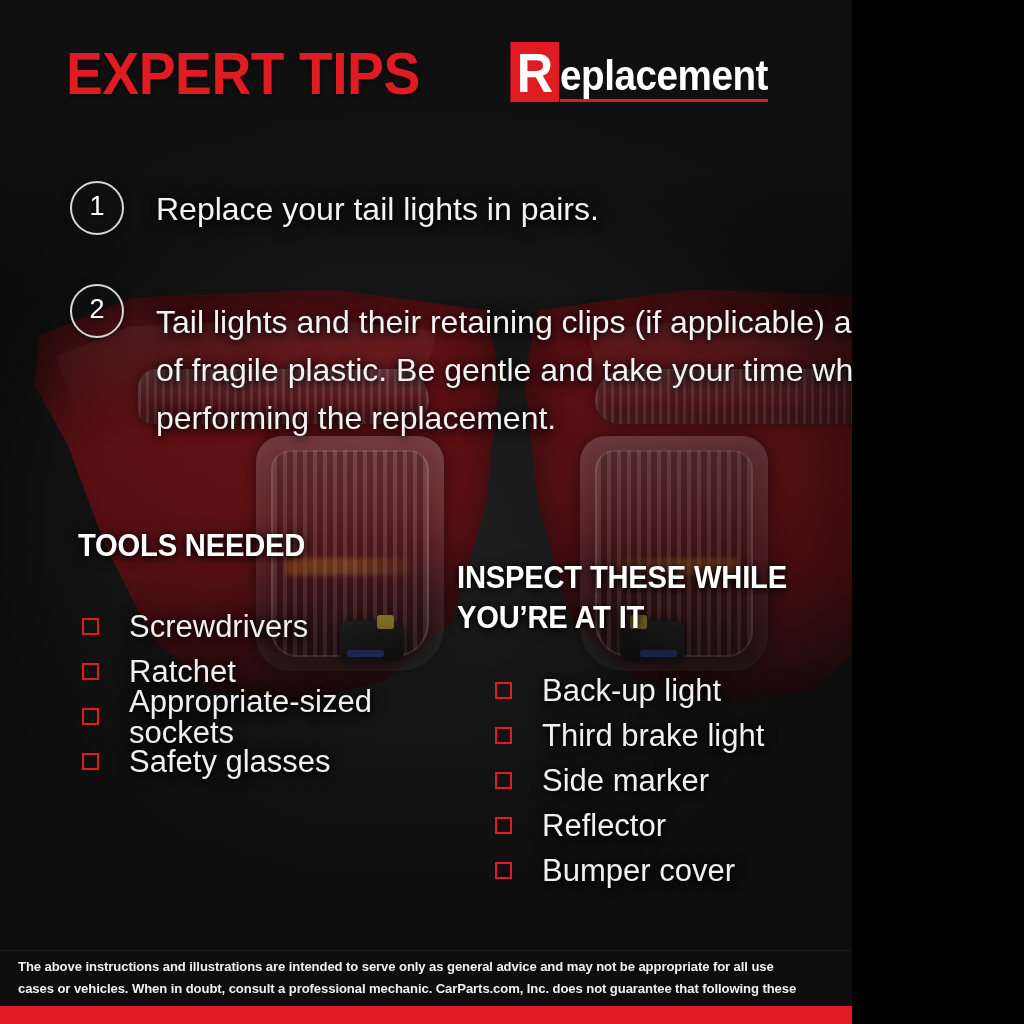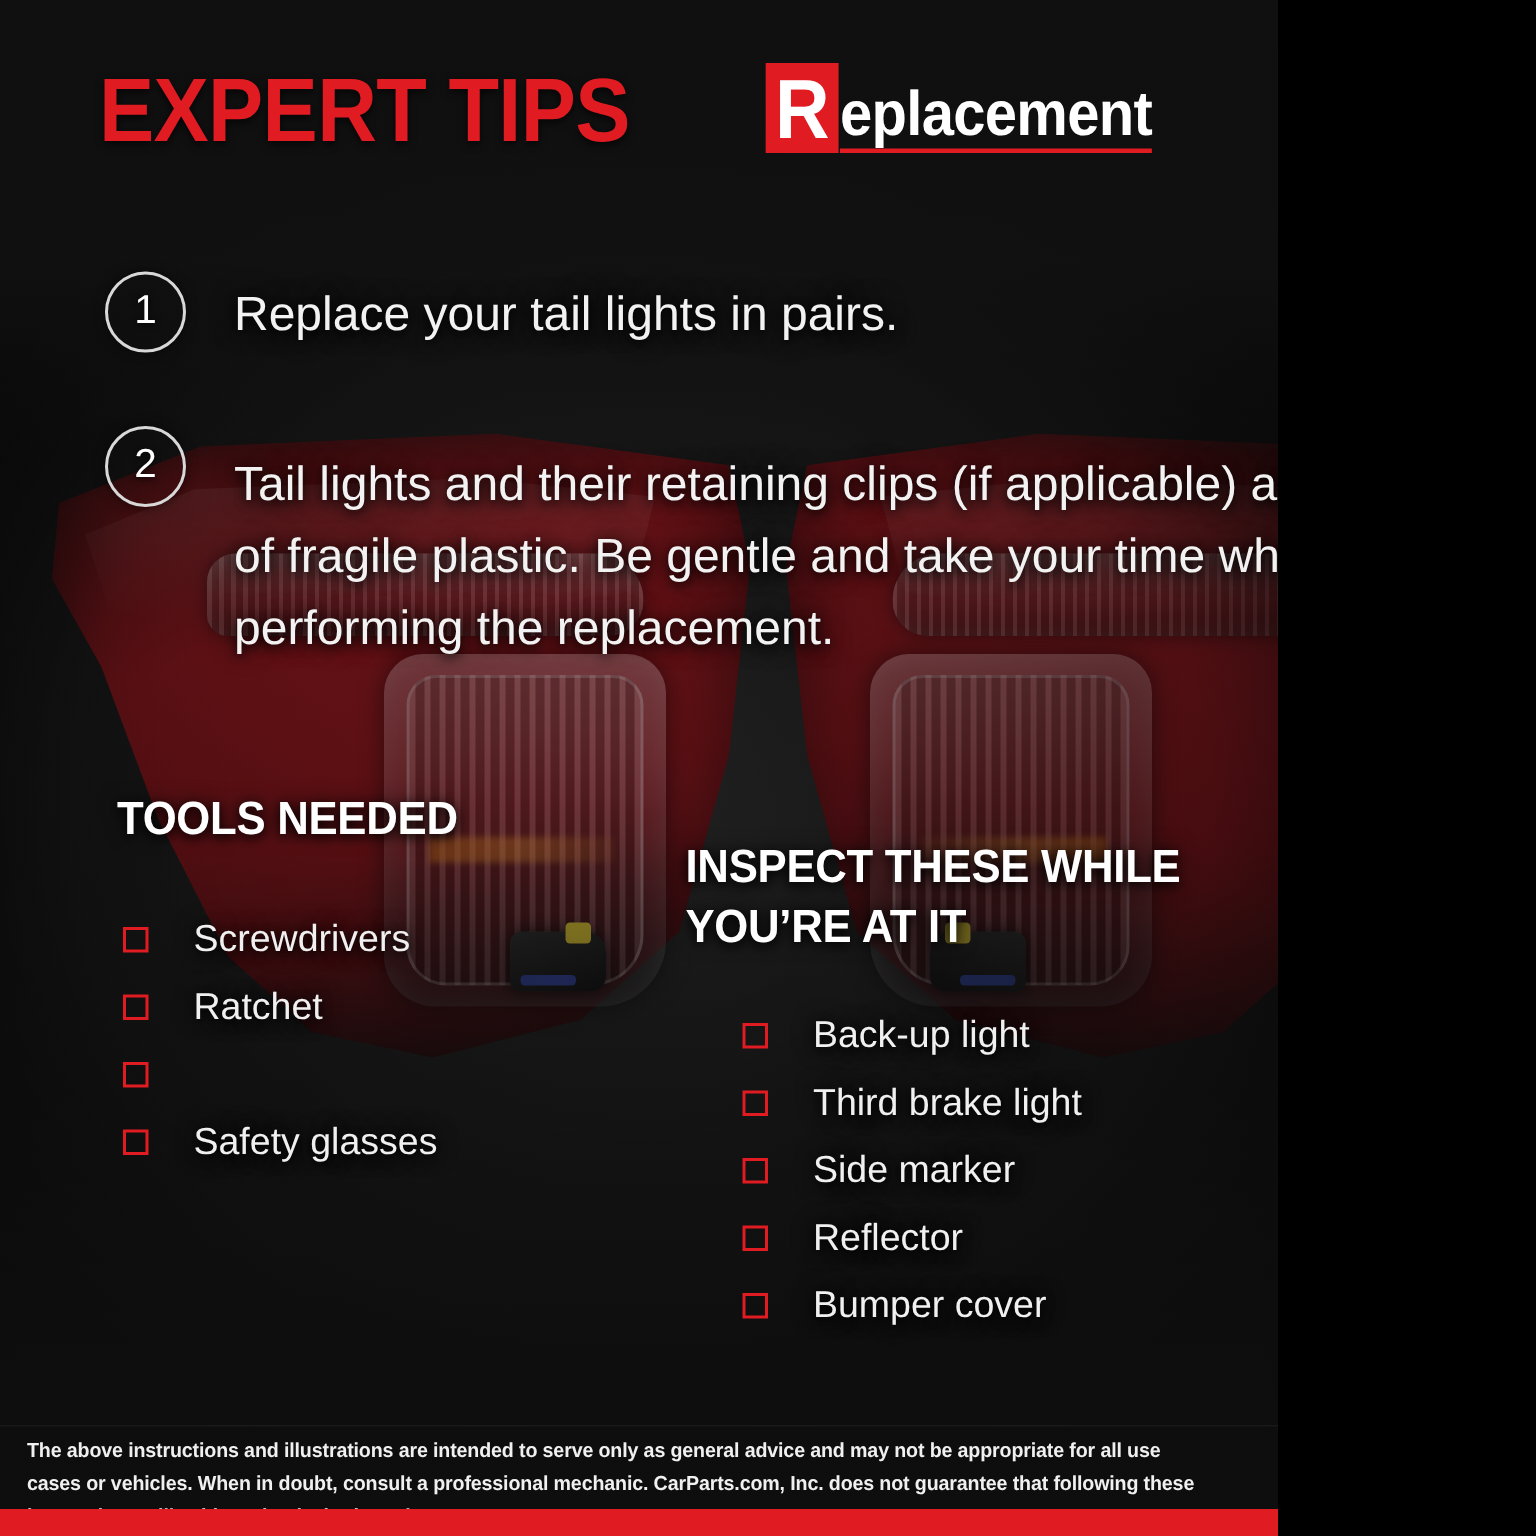--- a/index.html
+++ b/index.html
@@ -243,21 +243,21 @@
 
   .chk {
     flex: 0 0 auto;
     width: 13px; height: 13px;
     border: 2px solid #e01b22;
     background: transparent;
   }
   .chk-label {
     margin-left: 30px;
     color: #f0f0f0;
-    font-size: 25px;
+    font-size: 31px;
     line-height: 1;
     font-weight: 300;
     text-shadow: 0 2px 7px rgba(0,0,0,0.92), 0 0 14px rgba(0,0,0,0.7);
   }
 
   
   .footer-rule {
     position: absolute;
     left: 0; right: 0; top: 950px;
     height: 1px;
@@ -329,20 +329,21 @@
         <li>
           <span class="chk"></span>
           <span class="chk-label">Screwdrivers</span>
         </li>
         <li>
           <span class="chk"></span>
           <span class="chk-label">Ratchet</span>
         </li>
         <li>
           <span class="chk"></span>
+          <span class="chk-label">Appropriate-sized sockets</span>
         </li>
         <li>
           <span class="chk"></span>
           <span class="chk-label">Safety glasses</span>
         </li>
       </ul>
     </div>
 
     <div class="col col-right">
       <h2 class="col-head">INSPECT THESE WHILE YOU’RE AT IT</h2>

